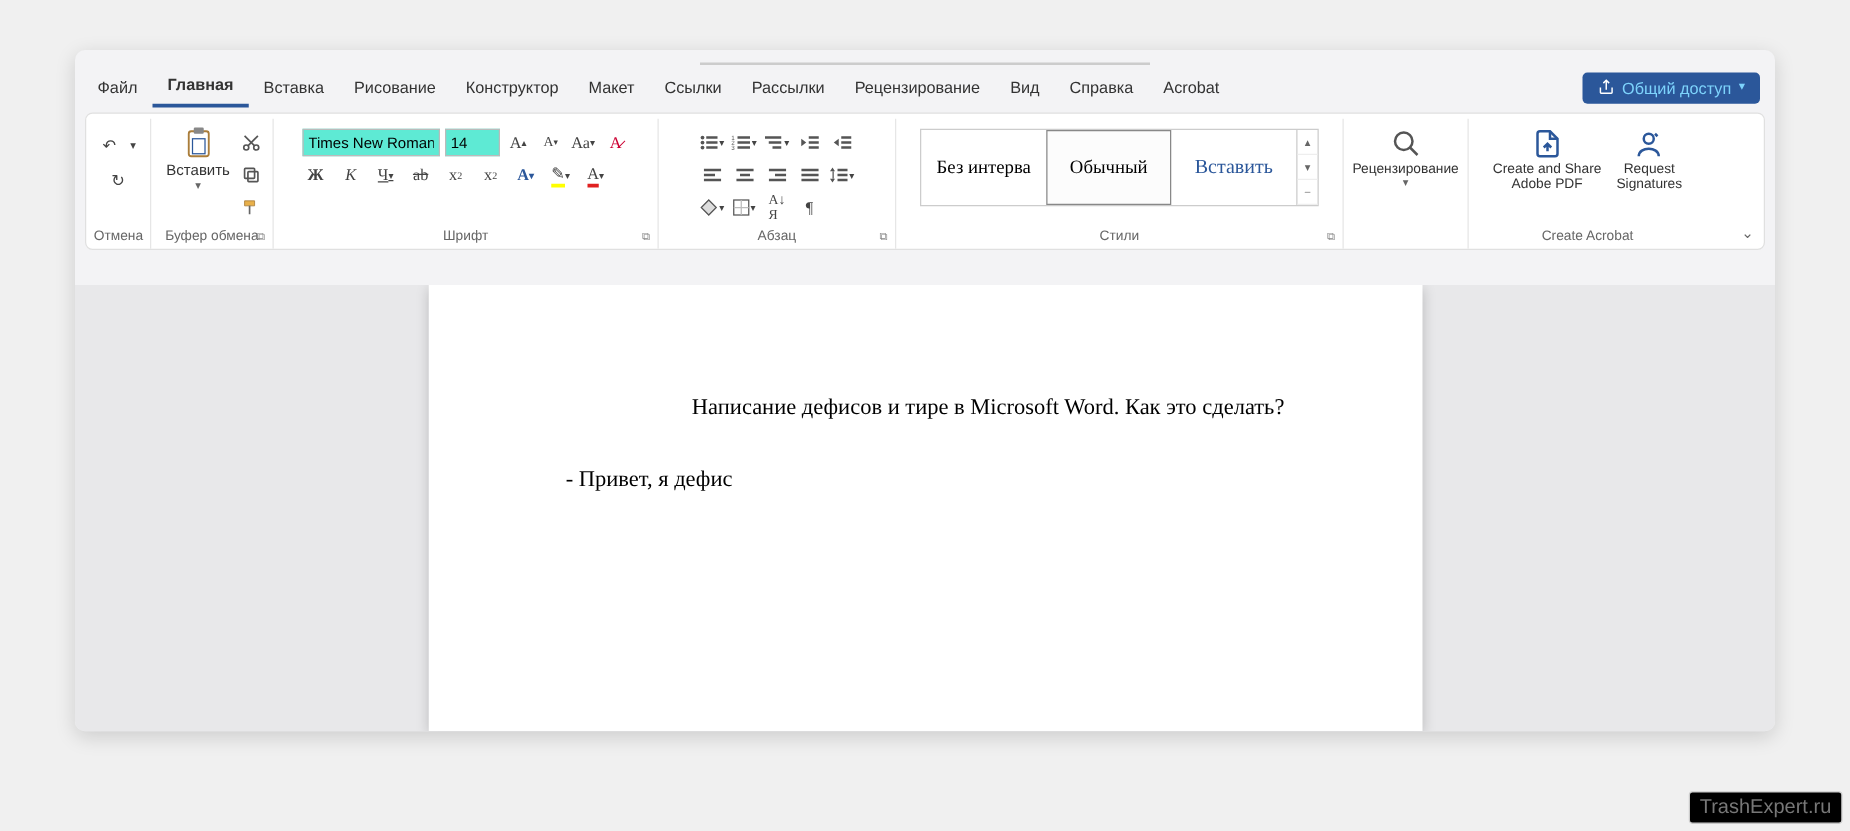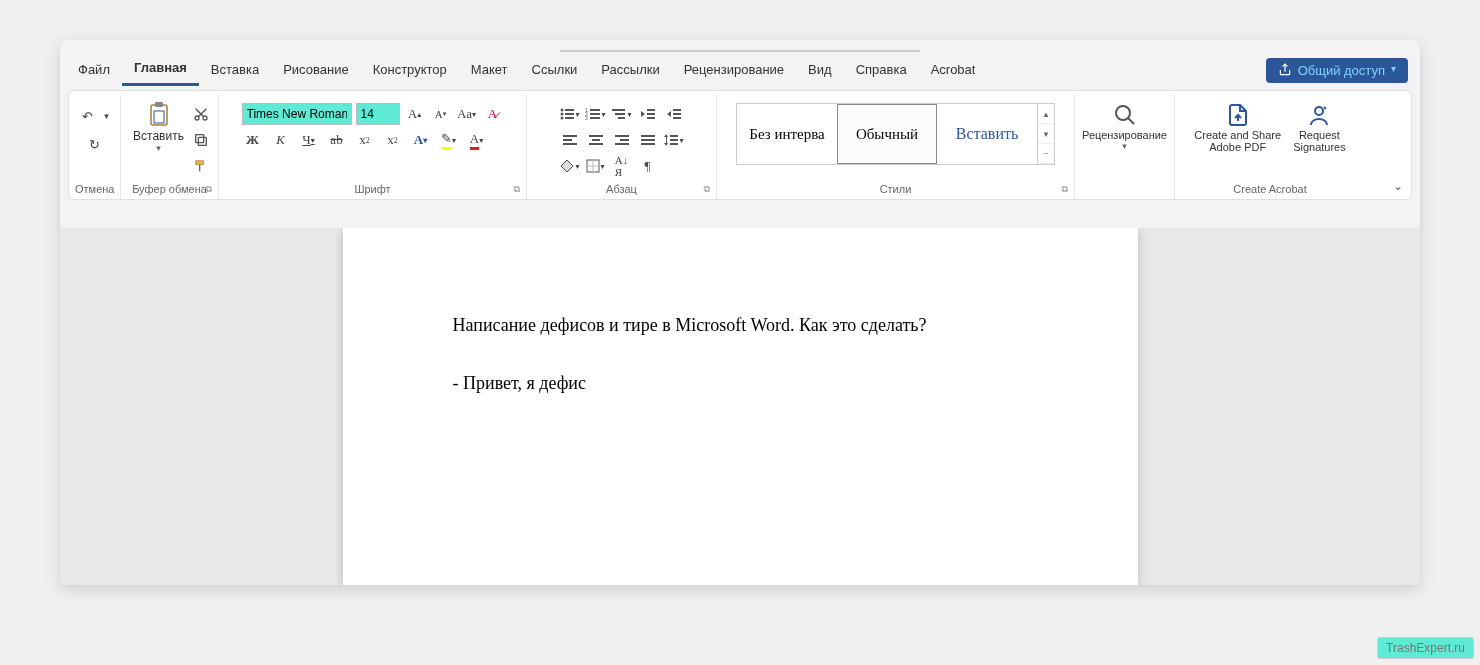--- a/index.html
+++ b/index.html
@@ -27,22 +27,22 @@
 .font-name { width: 110px; }
 .font-size { width: 44px; }
 .styles-gallery { display: flex; border: 1px solid #ccc; height: 62px; }
 .style-item { width: 100px; height: 60px; display: flex; align-items: center; justify-content: center; font-family: "Times New Roman", serif; font-size: 15px; border: 1px solid transparent; cursor: pointer; }
 .style-item.selected { border: 1px solid #888; background: #fcfcfc; }
 .style-heading { color: #2b579a; font-size: 16px; }
 .styles-nav { display: flex; flex-direction: column; border-left: 1px solid #ccc; }
 .styles-nav div { width: 16px; height: 20px; display: flex; align-items: center; justify-content: center; font-size: 9px; color: #666; border-bottom: 1px solid #eee; cursor: pointer; }
 .canvas { position: absolute; top: 188px; left: 0; right: 0; bottom: 0; background: #e8e8ea; display: flex; justify-content: center; overflow: hidden; }
 .page { width: 795px; background: #fff; box-shadow: 0 2px 10px rgba(0,0,0,0.2); padding: 80px 110px; font-family: "Times New Roman", serif; font-size: 18px; color: #000; line-height: 1.9; }
-.page .title { text-align: left; margin-bottom: 24px; }
-.watermark { position: absolute; right: 6px; bottom: 6px; background: #5eead4; border: 1px solid #ccc; border-radius: 3px; padding: 3px 8px; font-size: 12px; color: #777; }
+.page .title { text-align: right; margin-bottom: 24px; }
+.watermark { position: absolute; right: 6px; bottom: 6px; background: #000000; border: 1px solid #ccc; border-radius: 3px; padding: 3px 8px; font-size: 16px; color: #777; }
 .ribbon-collapse { position: absolute; right: 8px; bottom: 6px; font-size: 12px; color: #666; cursor: pointer; }
 svg { display: block; }
 .small-txt { font-size: 11px; text-align: center; }
 </style>
 </head>
 <body>
 
 <div class="app">
   <div class="titlebar-line"></div>
 

